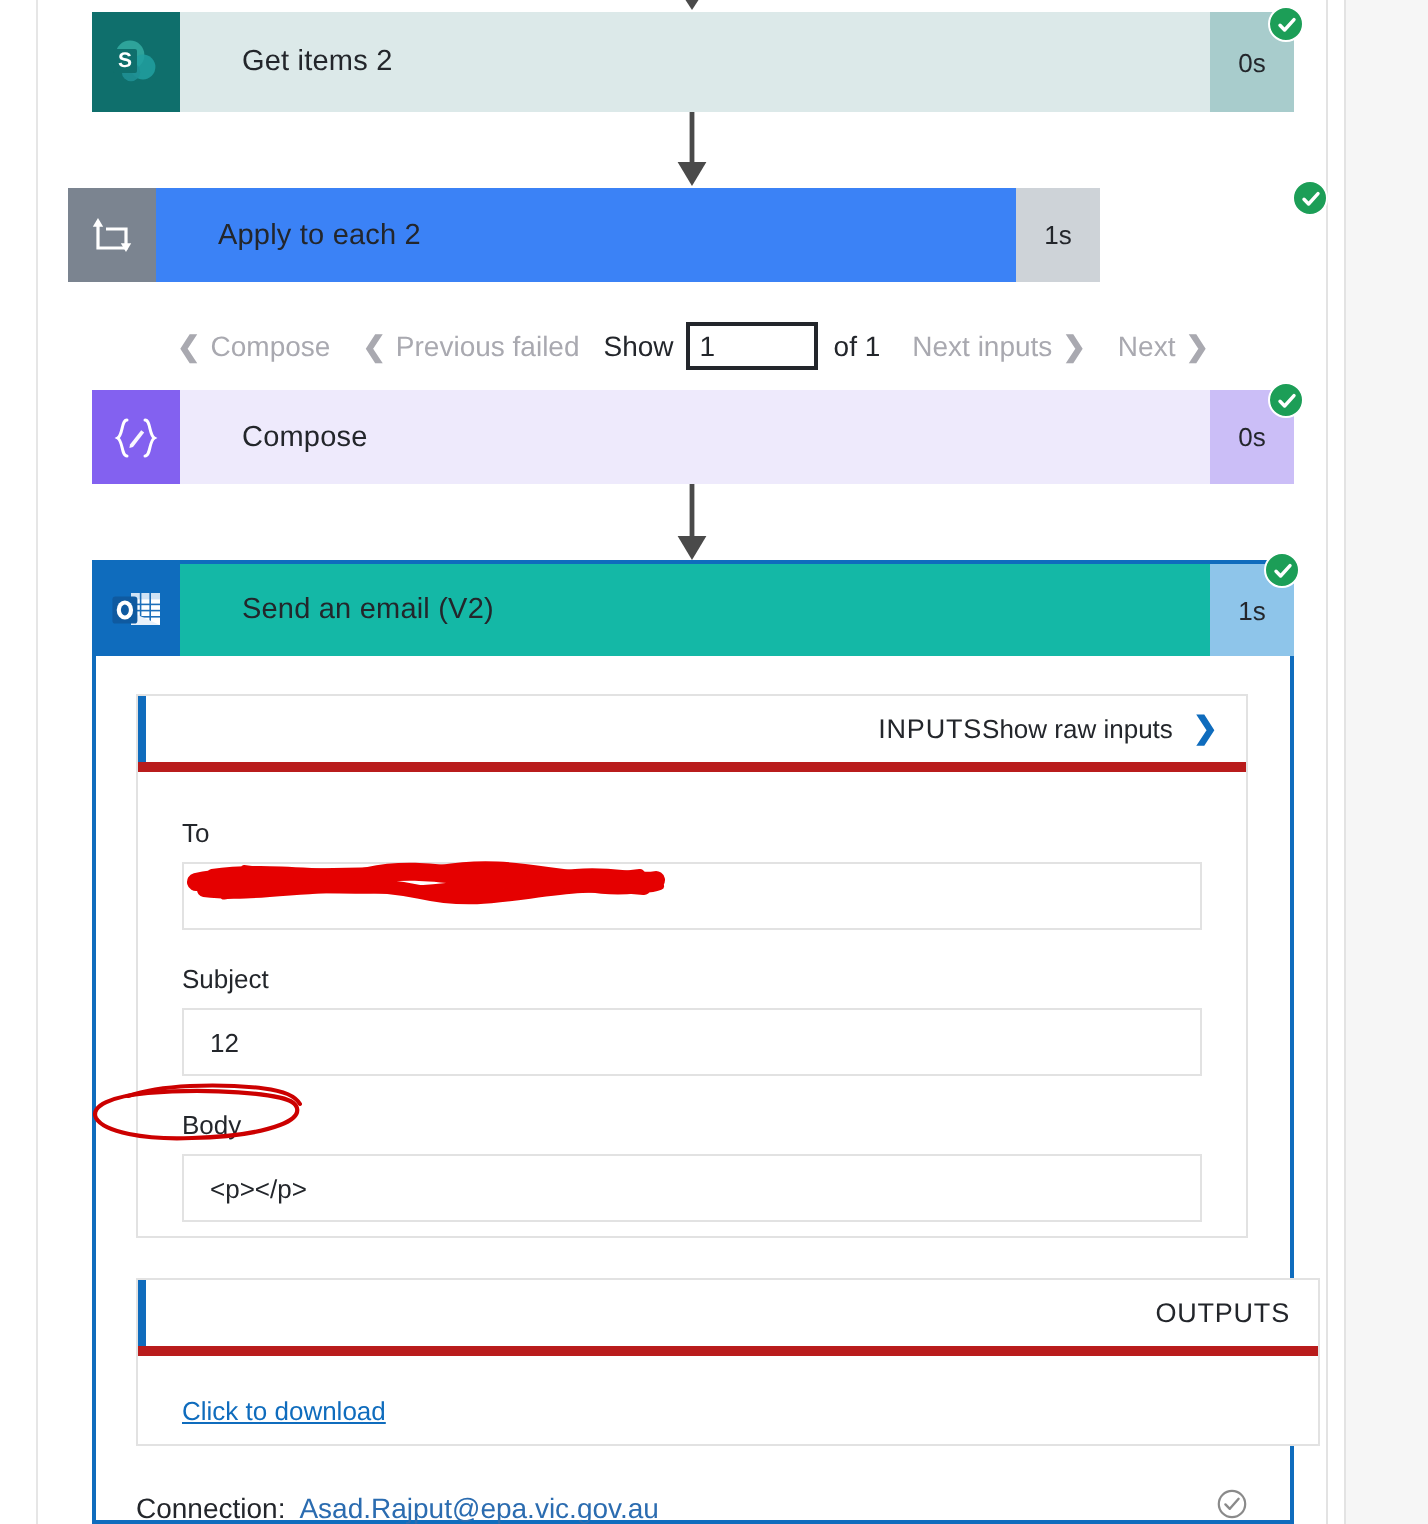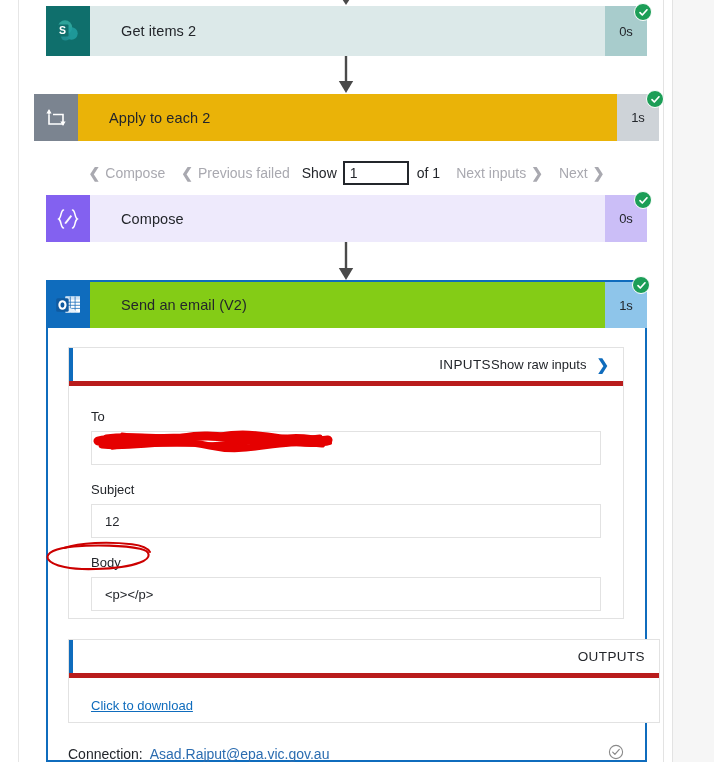--- a/index.html
+++ b/index.html
@@ -76,31 +76,31 @@
     font-size: 13px;
     color: #23262b;
   }
 
   
   #card-getitems { left: 46px; top: 6px; width: 601px; height: 50px; background: #dce9e9; }
   #card-getitems .card-icon { background: #0f6f6c; }
   #card-getitems .card-dur { background: #a8cccc; }
 
   
-  #card-applytoeach { left: 34px; top: 94px; width: 625px; height: 47px; background: #eab308; }
+  #card-applytoeach { left: 34px; top: 94px; width: 516px; height: 47px; background: #3b82f6; }
   #card-applytoeach .card-icon { background: #7b8490; }
   #card-applytoeach .card-dur { background: #ced3d8; }
 
   
   #card-compose { left: 46px; top: 195px; width: 601px; height: 47px; background: #eeeafc; }
   #card-compose .card-icon { background: #8361f0; }
   #card-compose .card-dur { background: #cbbef7; }
 
   
-  #card-email { left: 46px; top: 282px; width: 601px; height: 46px; background: #84cc16; }
+  #card-email { left: 46px; top: 282px; width: 601px; height: 46px; background: #14b8a6; }
   #card-email .card-icon { background: #0f6cbd; }
   #card-email .card-dur { background: #8ec5ea; }
 
   
   #email-panel {
     position: absolute;
     left: 46px; top: 328px;
     width: 601px; height: 434px;
     box-sizing: border-box;
     border: 2px solid #0f6cbd;

